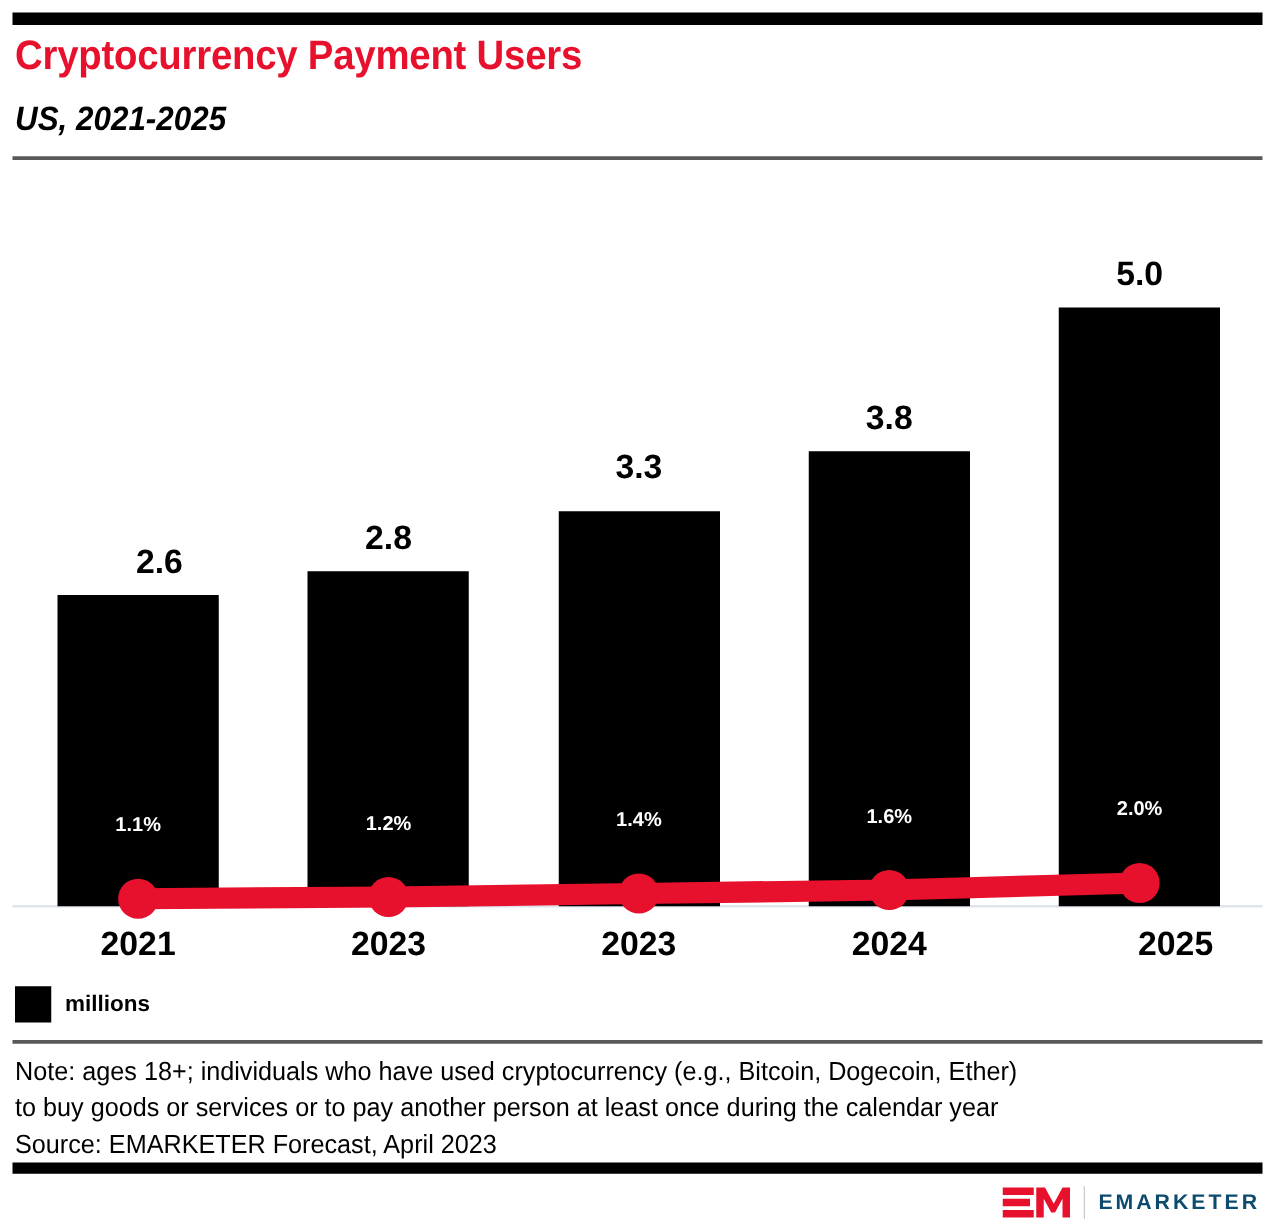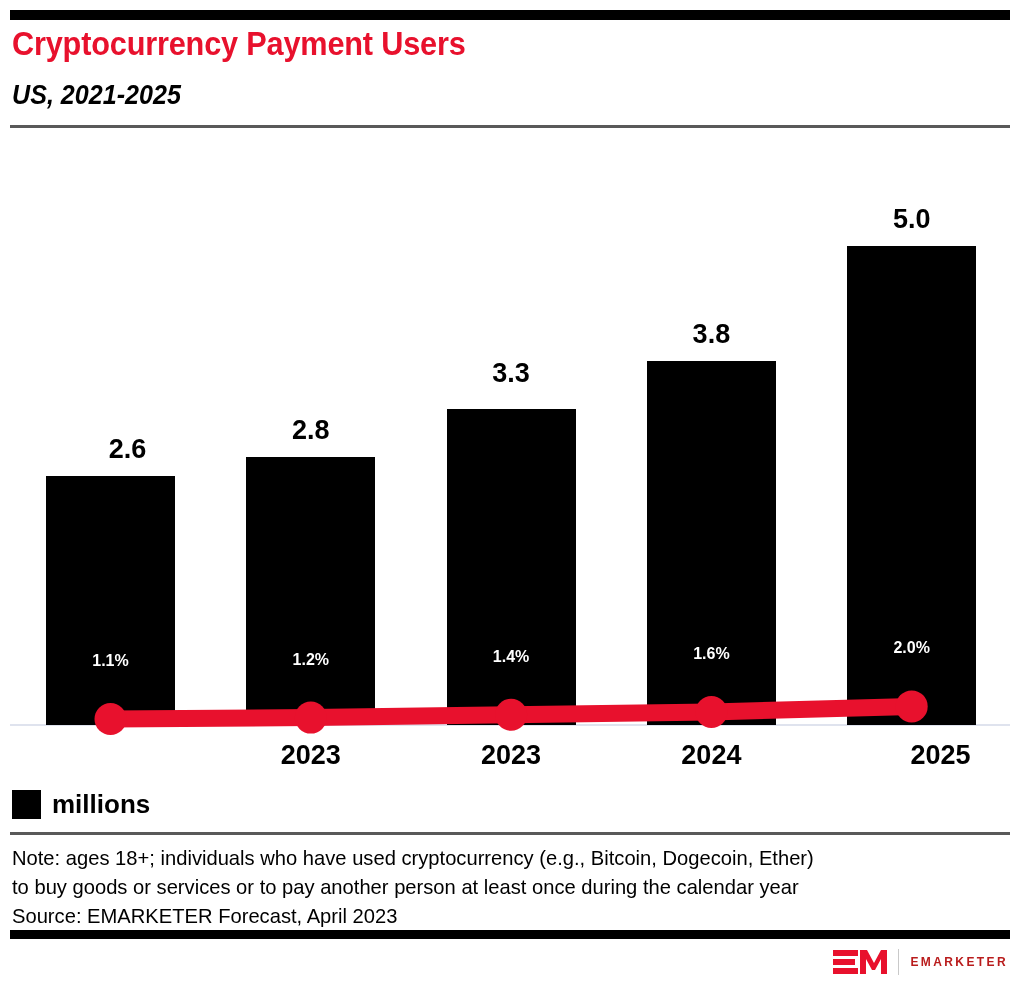--- a/index.html
+++ b/index.html
@@ -148,21 +148,21 @@
     flex: 0 0 auto;
   }
   .legend-swatch-circle {
     width: 29px;
     height: 29px;
     border-radius: 50%;
     background: #E8112D;
     flex: 0 0 auto;
   }
   .legend-label {
-    font-size: 26px;
+    font-size: 18px;
     font-weight: 700;
     color: #000000;
     white-space: nowrap;
   }
 
   
   .notes {
     position: absolute;
     left: 12px;
     top: 843px;
@@ -190,24 +190,24 @@
   }
   .logo-mark {
     display: block;
   }
   .logo-divider {
     width: 1px;
     height: 26px;
     background: #c9c9c9;
   }
   .logo-word {
-    font-size: 12px;
+    font-size: 17px;
     font-weight: 700;
     letter-spacing: 2.4px;
-    color: #b91c1c;
+    color: #0c4a6e;
     white-space: nowrap;
   }
 </style>
 </head>
 <body>
 
 <div id="page">
 
   <div class="rule-black-top"></div>
 
@@ -242,20 +242,21 @@
       <polyline id="trend-line" fill="none" stroke="#E8112D" stroke-width="17" stroke-linecap="round" stroke-linejoin="round" points="110.5,719 310.8,717.6 511.1,714.8 711.4000000000001,712 911.7,706.4"></polyline>
       <g id="trend-markers">
           <circle cx="110.5" cy="719" r="16" fill="#E8112D"></circle>
           <circle cx="310.8" cy="717.6" r="16" fill="#E8112D"></circle>
           <circle cx="511.1" cy="714.8" r="16" fill="#E8112D"></circle>
           <circle cx="711.4000000000001" cy="712" r="16" fill="#E8112D"></circle>
           <circle cx="911.7" cy="706.4" r="16" fill="#E8112D"></circle>
         </g>
     </svg>
 
+    <div class="xtick" id="xtick-0" style="left: 16px; width: 189px;">2021</div>
     <div class="xtick" id="xtick-1" style="left: 216.3px; width: 189px;">2023</div>
     <div class="xtick" id="xtick-2" style="left: 416.6px; width: 189px;">2023</div>
     <div class="xtick" id="xtick-3" style="left: 616.9px; width: 189px;">2024</div>
     <div class="xtick" id="xtick-4" style="left: 846px; width: 189px;">2025</div>
   </div>
 
   <div class="legend">
     <div class="legend-item">
       <span class="legend-swatch-square"></span>
       <span class="legend-label">millions</span>

